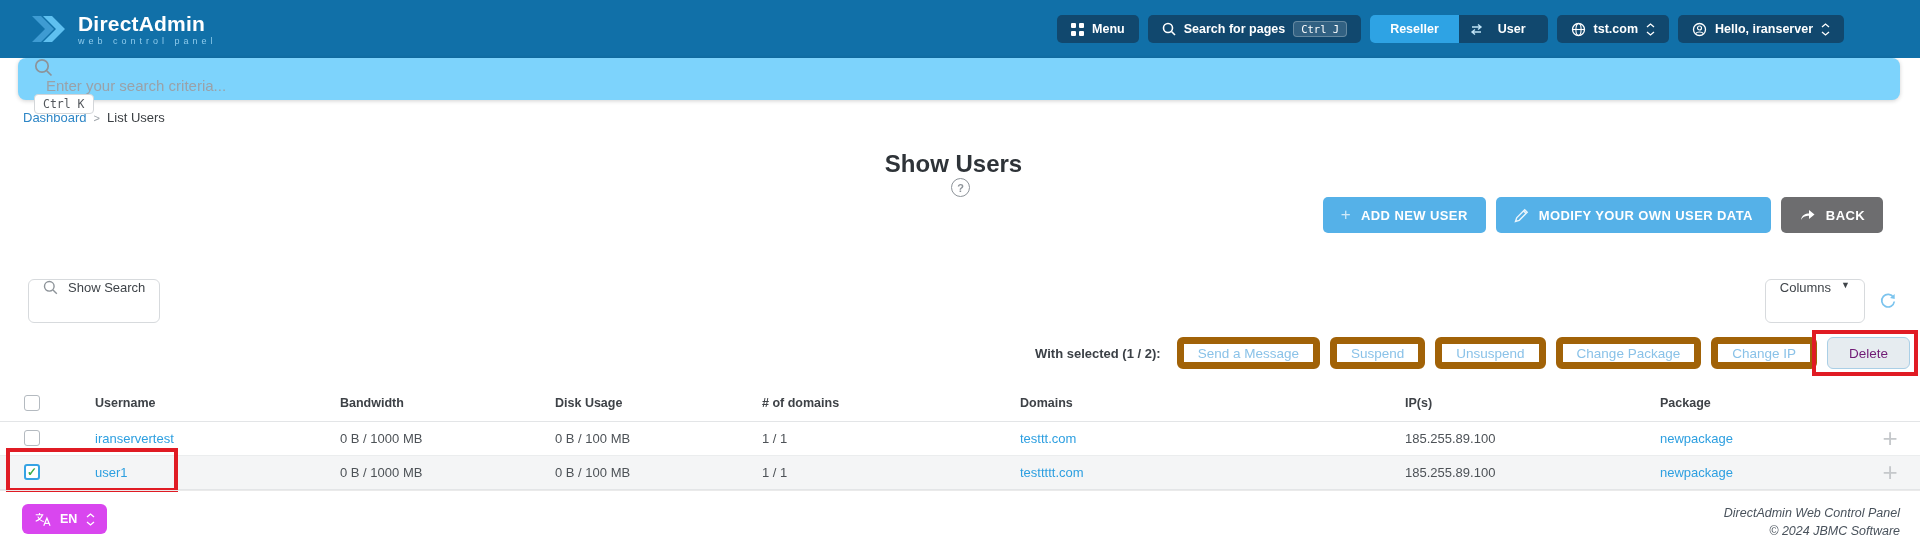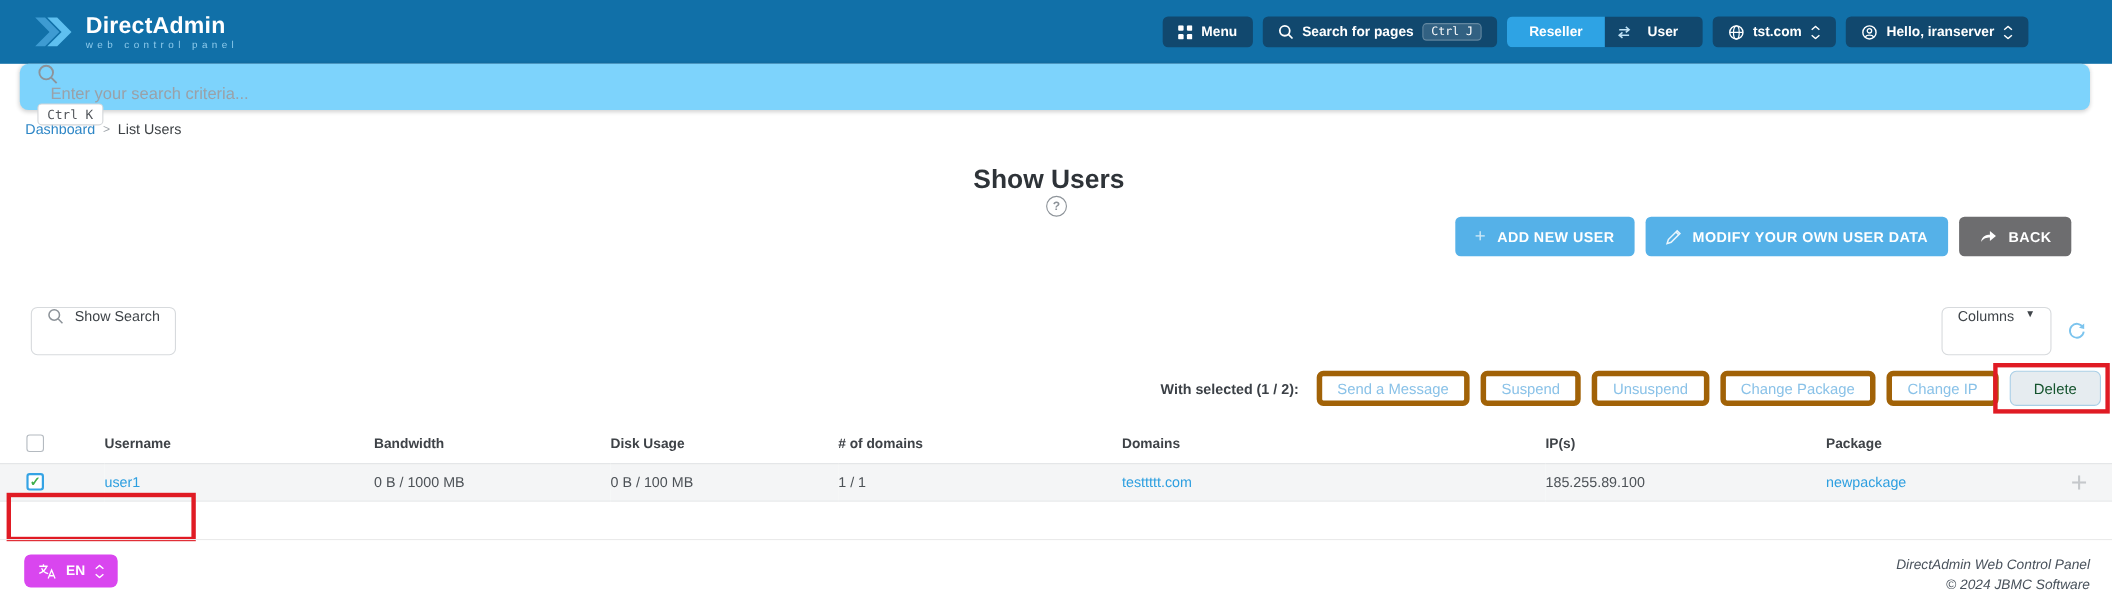--- a/index.html
+++ b/index.html
@@ -51,23 +51,23 @@
   
   .tool-row { margin:46px 23px 0 28px; display:flex; align-items:center; }
   .outline-btn { height:44px; background:#fff; border:1px solid #d7dadd; border-radius:6px; display:flex; 
                  gap:10px; padding:0 14px; font-size:13px; color:#3f4449; cursor:pointer; }
   .tool-right { margin-left:auto; display:flex; align-items:center; gap:14px; }
   .caret { font-size:9px; color:#3f4449; }
 
   
   .sel-row { margin:14px 10px 0 0; display:flex; align-items:center; justify-content:flex-end; gap:10px; }
   .sel-label { font-size:13px; font-weight:bold; color:#3b4046; margin-right:6px; }
-  .sel-btn { height:32px; background:#fff; border:5px solid #a16207; border-radius:6px; padding:0 14px;
+  .sel-btn { height:32px; background:#fff; border:7px solid #a16207; border-radius:6px; padding:0 14px;
              font-family:"Liberation Sans", sans-serif; font-size:13.5px; color:#8ac2e8; cursor:pointer; }
-  .sel-btn.delete { background:#e6ecf0; border:1px solid #aacfe6; color:#14532d; padding:0 21px; }
+  .sel-btn.delete { background:#e6ecf0; border:1px solid #aacfe6; color:#701a75; padding:0 21px; }
   .rel { position:relative; display:inline-flex; }
   .red-box { position:absolute; border:4px solid #e01b24; pointer-events:none; }
   .red-box.delete-box { inset:-7px -8px -7px -15px; }
 
   
   .table-wrap { margin-top:16px; position:relative; }
   table { width:1920px; border-collapse:collapse; table-layout:fixed; font-size:13px; }
   th { height:36px; text-align:left; font-size:12.5px; font-weight:bold; color:#3e4247; border-bottom:1px solid #e3e5e7; vertical-align:middle; }
   td { height:34px; vertical-align:middle; color:#4d5257; }
   tr.r2 { background:#f4f5f6; }
@@ -277,20 +277,33 @@
         <th>Bandwidth</th>
         <th>Disk Usage</th>
         <th># of domains</th>
         <th>Domains</th>
         <th>IP(s)</th>
         <th>Package</th>
         <th></th>
       </tr>
     </thead>
     <tbody>
+      <tr class="r1">
+        <td class="cb-cell">
+            <span class="cbox"></span>
+          </td>
+        <td><a class="lnk">iranservertest</a></td>
+        <td>0 B / 1000 MB</td>
+        <td>0 B / 100 MB</td>
+        <td>1 / 1</td>
+        <td><a class="lnk">testtt.com</a></td>
+        <td>185.255.89.100</td>
+        <td><a class="lnk">newpackage</a></td>
+        <td class="expand">+</td>
+      </tr>
       <tr class="r2">
         <td class="cb-cell">
             <span class="cbox checked">
               <span class="ck">✓</span>
             </span>
           </td>
         <td><a class="lnk">user1</a></td>
         <td>0 B / 1000 MB</td>
         <td>0 B / 100 MB</td>
         <td>1 / 1</td>

